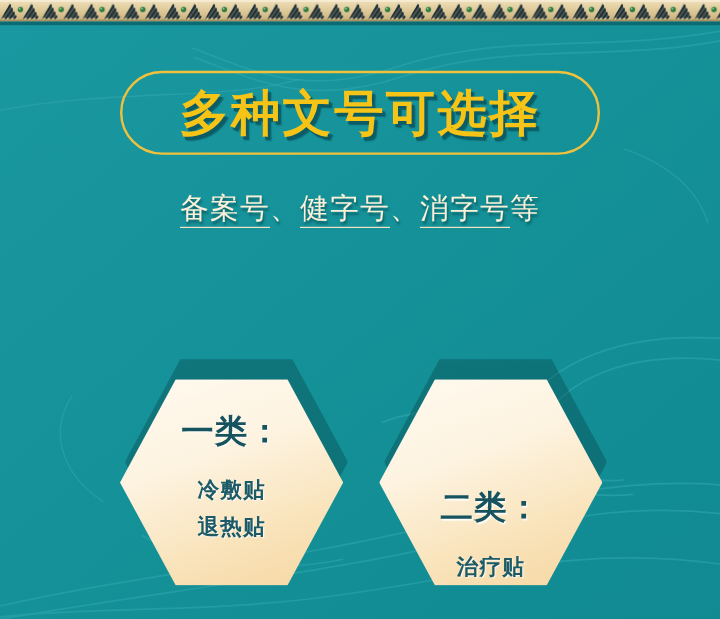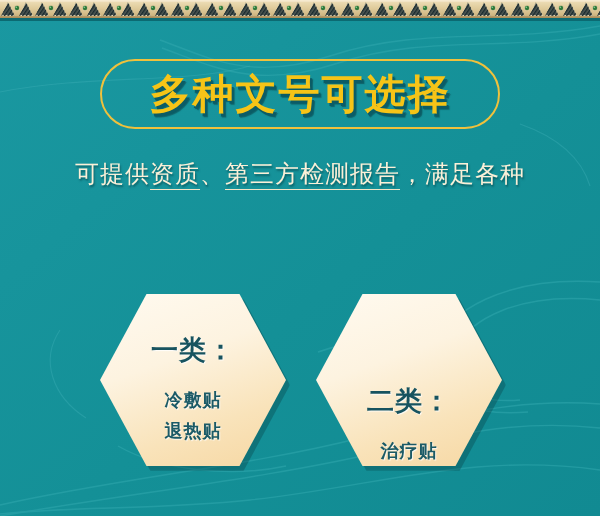--- a/index.html
+++ b/index.html
@@ -104,21 +104,22 @@
     height: 172px;
     z-index: 3;
     -webkit-clip-path: polygon(25% 0%, 75% 0%, 100% 50%, 75% 100%, 25% 100%, 0% 50%);
     clip-path: polygon(25% 0%, 75% 0%, 100% 50%, 75% 100%, 25% 100%, 0% 50%);
     background: linear-gradient(160deg, #fffaf0 0%, #fdf3e0 38%, #f9e3ba 72%, #f6d7a2 100%);
     display: flex;
     flex-direction: column;
     align-items: center;
     justify-content: flex-start;
     box-sizing: border-box;
-    padding-top: 38px;
+    padding-top: 25px;
+    margin-top: 22px;
   }
   .hex-shadow {
     position: absolute;
     width: 186px;
     height: 172px;
     z-index: 2;
     -webkit-clip-path: polygon(25% 0%, 75% 0%, 100% 50%, 75% 100%, 25% 100%, 0% 50%);
     clip-path: polygon(25% 0%, 75% 0%, 100% 50%, 75% 100%, 25% 100%, 0% 50%);
     background: rgba(7,58,64,.33);
     filter: blur(1px);
@@ -208,21 +209,21 @@
     <rect x="0" y="0" width="600" height="18" fill="url(#ornPat)"></rect>
     <rect x="0" y="0" width="600" height="1.6" fill="#f6ead0"></rect>
     <rect x="0" y="16.4" width="600" height="1.6" fill="#a98e5c"></rect>
   </svg>
   <div class="top-border-rule"></div>
 
   <div class="title-frame"></div>
   <div class="title-text">多种文号可选择</div>
 
   <div class="subtitle">
-    <span class="line"><span>可提供</span><span class="u">资质</span><span>、</span><span class="u">第三方检测报告</span><span>，满足各种</span></span>
+    <span class="line"><span class="u">备案号</span><span>、</span><span class="u">健字号</span><span>、</span><span class="u">消字号</span><span>等</span></span>
   </div>
 
   <div class="hex-shadow" id="hex1-shad"></div>
   <div class="hex" id="hex1">
     <div class="hex-title">一类：</div>
     <div class="hex-lines">
       <div>冷敷贴</div>
       <div>退热贴</div>
     </div>
   </div>

